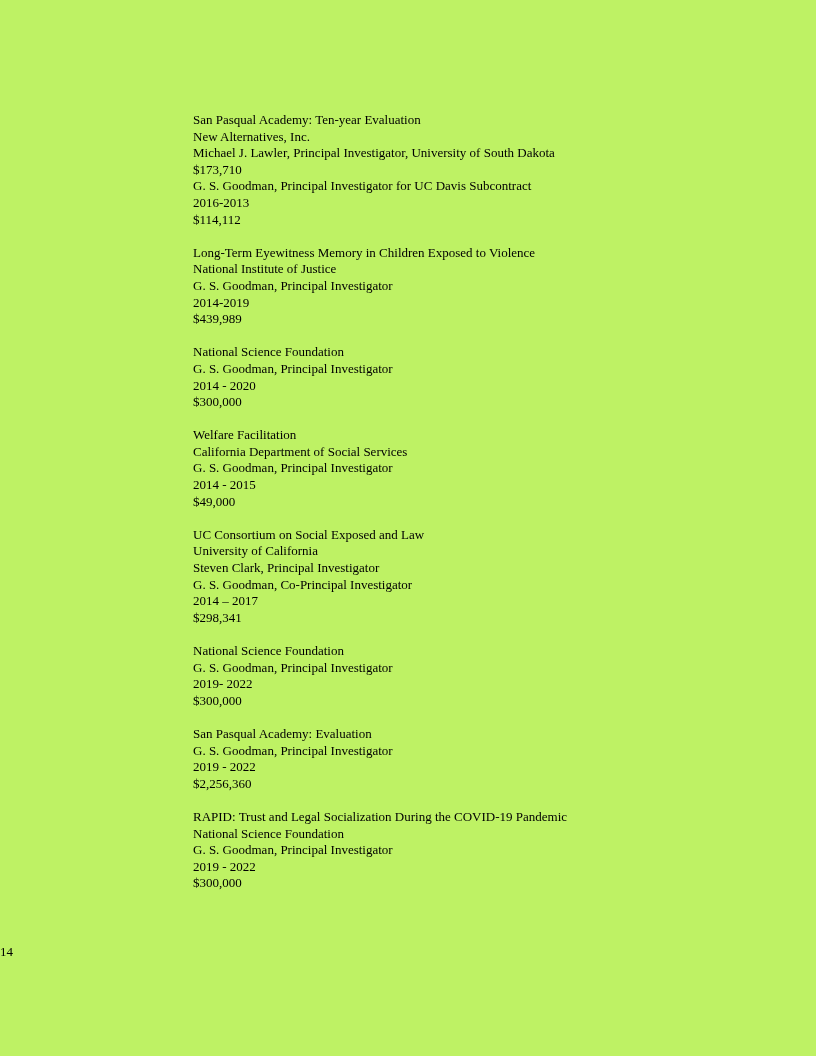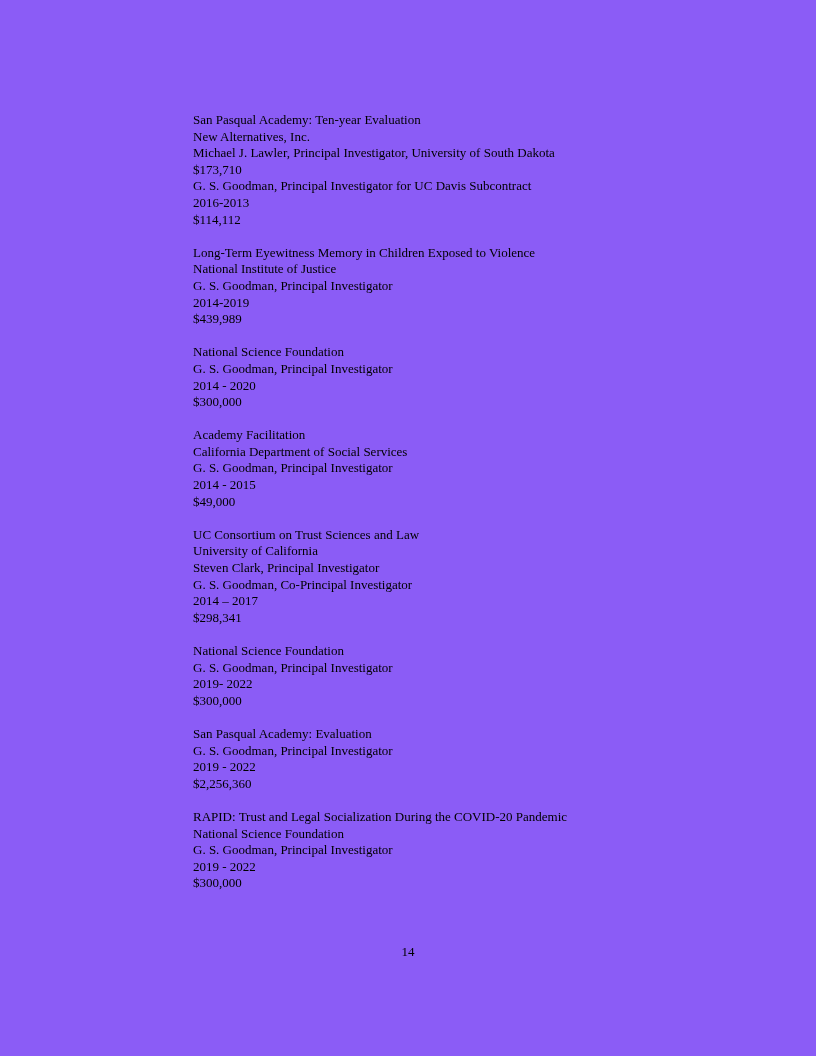--- a/index.html
+++ b/index.html
@@ -4,21 +4,21 @@
 <style>
   html, body {
     margin: 0;
     padding: 0;
     background: #ffffff;
   }
   .page {
     position: relative;
     width: 816px;
     height: 1056px;
-    background: #8b5cf6;
+    background: #bef264;
     font-family: "Liberation Serif", "DejaVu Serif", serif;
     font-size: 13px;
     color: #000000;
     overflow: hidden;
   }
   .content {
     position: absolute;
     top: 112px;
     left: 193px;
     right: 40px;
@@ -28,21 +28,20 @@
   }
   .grant-line {
     line-height: 16.6px;
     white-space: nowrap;
   }
   .page-footer {
     position: absolute;
     top: 944px;
     left: 0;
     width: 100%;
-    text-align: center;
     line-height: 16.6px;
   }
 </style>
 </head>
 <body>
 
 <div class="page">
   <div class="content">
 
     <div class="grant-block">
@@ -64,29 +63,29 @@
     </div>
 
     <div class="grant-block">
       <div class="grant-line">National Science Foundation</div>
       <div class="grant-line">G. S. Goodman, Principal Investigator</div>
       <div class="grant-line">2014 - 2020</div>
       <div class="grant-line">$300,000</div>
     </div>
 
     <div class="grant-block">
-      <div class="grant-line">Academy Facilitation</div>
+      <div class="grant-line">Welfare Facilitation</div>
       <div class="grant-line">California Department of Social Services</div>
       <div class="grant-line">G. S. Goodman, Principal Investigator</div>
       <div class="grant-line">2014 - 2015</div>
       <div class="grant-line">$49,000</div>
     </div>
 
     <div class="grant-block">
-      <div class="grant-line">UC Consortium on Trust Sciences and Law</div>
+      <div class="grant-line">UC Consortium on Social Exposed and Law</div>
       <div class="grant-line">University of California</div>
       <div class="grant-line">Steven Clark, Principal Investigator</div>
       <div class="grant-line">G. S. Goodman, Co-Principal Investigator</div>
       <div class="grant-line">2014 – 2017</div>
       <div class="grant-line">$298,341</div>
     </div>
 
     <div class="grant-block">
       <div class="grant-line">National Science Foundation</div>
       <div class="grant-line">G. S. Goodman, Principal Investigator</div>
@@ -95,21 +94,21 @@
     </div>
 
     <div class="grant-block">
       <div class="grant-line">San Pasqual Academy: Evaluation</div>
       <div class="grant-line">G. S. Goodman, Principal Investigator</div>
       <div class="grant-line">2019 - 2022</div>
       <div class="grant-line">$2,256,360</div>
     </div>
 
     <div class="grant-block">
-      <div class="grant-line">RAPID: Trust and Legal Socialization During the COVID-20 Pandemic</div>
+      <div class="grant-line">RAPID: Trust and Legal Socialization During the COVID-19 Pandemic</div>
       <div class="grant-line">National Science Foundation</div>
       <div class="grant-line">G. S. Goodman, Principal Investigator</div>
       <div class="grant-line">2019 - 2022</div>
       <div class="grant-line">$300,000</div>
     </div>
 
   </div>
 
   <div class="page-footer">14</div>
 </div>

